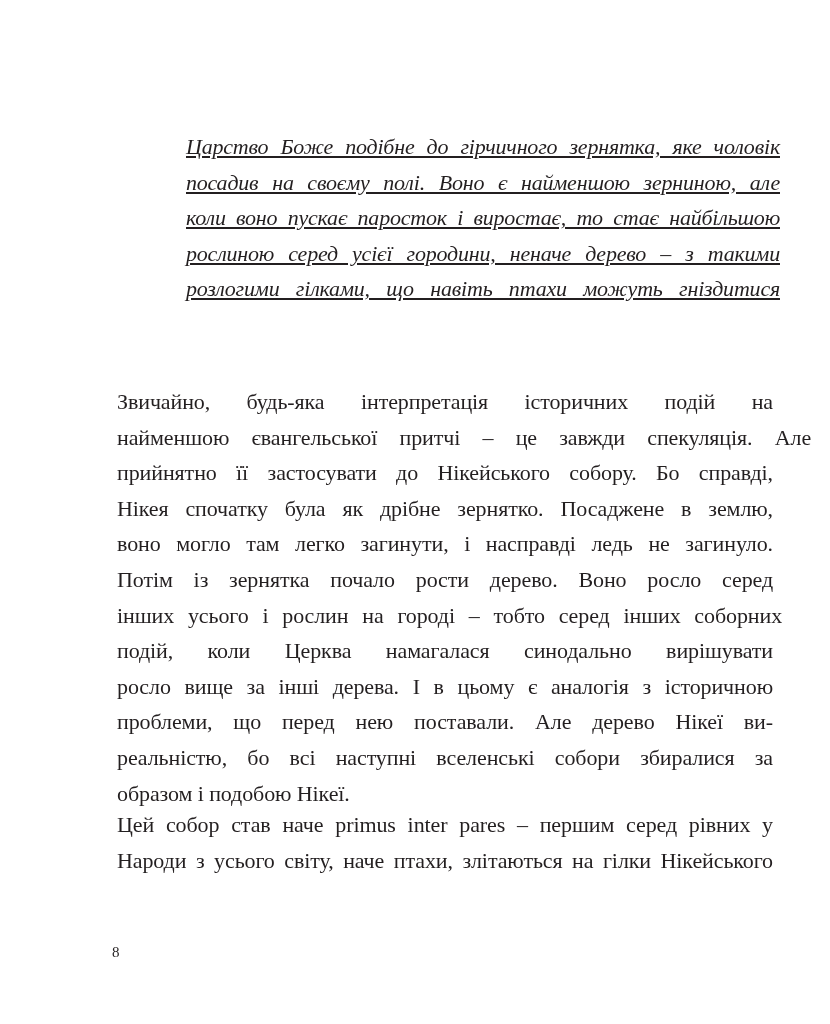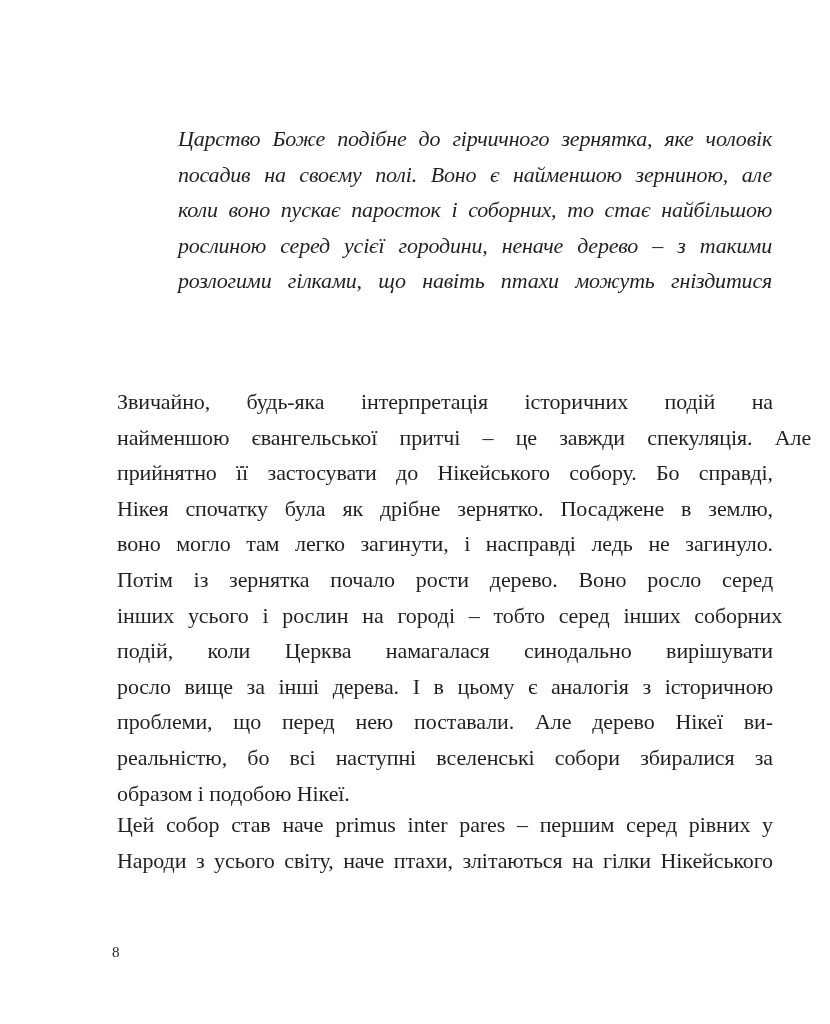--- a/index.html
+++ b/index.html
@@ -65,24 +65,24 @@
     top: 944px;
     font-size: 15px;
     color: #231f20;
   }
 </style>
 </head>
 <body>
 
 <div class="page">
 
-  <blockquote class="quote" style="margin:0;">
+  <blockquote class="quote" style="margin:8px;text-decoration:underline;">
     <span class="line" style="display: block; word-spacing: 6.8125px;">Царство Боже подібне до гірчичного зернятка, яке чоловік</span>
     <span class="line" style="display: block; word-spacing: 8.39258px;">посадив на своєму полі. Воно є найменшою зерниною, але</span>
-    <span class="line" style="display: block; word-spacing: 4.97656px;">коли воно пускає паросток і соборних, то стає найбільшою</span>
+    <span class="line" style="display: block; word-spacing: 4.97656px;">коли воно пускає паросток і виростає, то стає найбільшою</span>
     <span class="line" style="display: block; word-spacing: 8.82812px;">рослиною серед усієї городини, неначе дерево – з такими</span>
     <span class="line" style="display: block; word-spacing: 11.1302px;">розлогими гілками, що навіть птахи можуть гніздитися</span>
   </blockquote>
 
   <div class="body-text" id="para1">
     <span class="line" style="display: block; word-spacing: 31.0156px;">Звичайно, будь-яка інтерпретація історичних подій на</span>
     <span class="line" style="display: block; word-spacing: 16.8482px;">найменшою євангельської притчі – це завжди спекуляція. Але</span>
     <span class="line" style="display: block; word-spacing: 14.0089px;">прийнятно її застосувати до Нікейського собору. Бо справді,</span>
     <span class="line" style="display: block; word-spacing: 11.5273px;">Нікея спочатку була як дрібне зернятко. Посаджене в землю,</span>
     <span class="line" style="display: block; word-spacing: 10.2222px;">воно могло там легко загинути, і насправді ледь не загинуло.</span>

